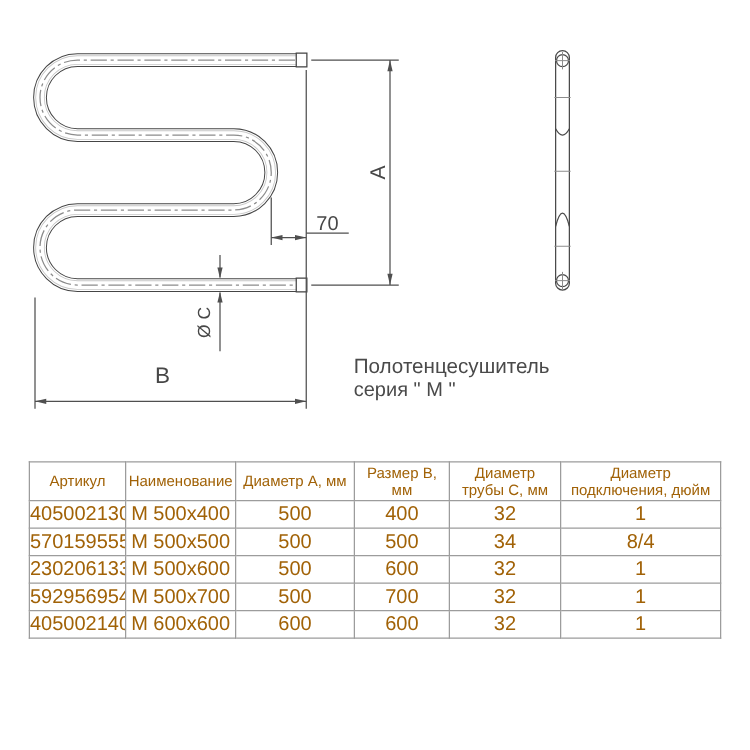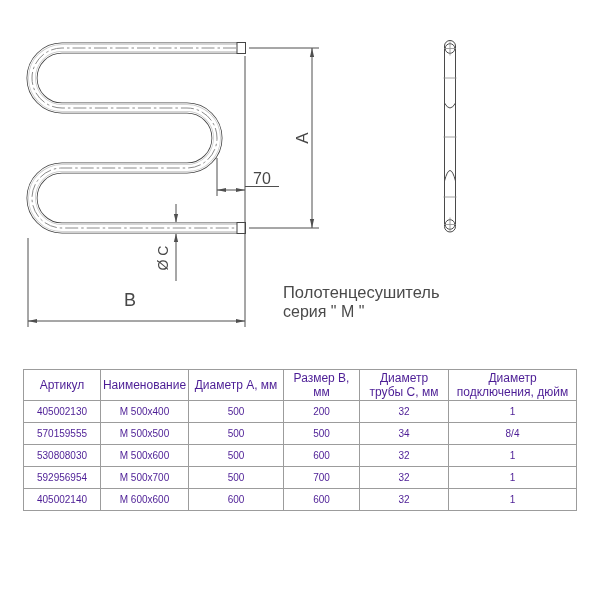--- a/index.html
+++ b/index.html
@@ -4,28 +4,28 @@
 <style>
   html,body { margin:0; padding:0; background:#ffffff; }
   .page {
     position:relative; width:600px; height:600px; background:#ffffff;
     font-family:"Liberation Sans", sans-serif; overflow:hidden;
   }
   .drawing-svg { position:absolute; left:0; top:0; }
   .spec-table {
     position:absolute; left:23px; top:369px; width:553px;
     border-collapse:collapse; table-layout:fixed;
-    color:#4c1d95;
+    color:#a16207;
   }
   .spec-table th, .spec-table td {
     border:1px solid #9c9c9c; text-align:center; vertical-align:middle;
     padding:0; font-weight:normal; overflow:hidden;
   }
   .spec-table th { font-size:12px; line-height:1.2; height:30px; white-space:pre-line; }
-  .spec-table td { font-size:10px; height:21px; }
+  .spec-table td { font-size:16px; height:21px; }
   .dim-text { fill:#474747; }
   .title-text { fill:#4a4a4a; }
 </style>
 </head>
 <body>
 
 <div class="page">
 
   <svg class="drawing-svg" width="600" height="366" viewBox="0 0 600 366">
 
@@ -112,34 +112,34 @@
 трубы С, мм</th>
         <th>Диаметр
 подключения, дюйм</th>
       </tr>
     </thead>
     <tbody>
       <tr>
         <td>405002130</td>
         <td>М 500х400</td>
         <td>500</td>
-        <td>200</td>
+        <td>400</td>
         <td>32</td>
         <td>1</td>
       </tr>
       <tr>
         <td>570159555</td>
         <td>М 500х500</td>
         <td>500</td>
         <td>500</td>
         <td>34</td>
         <td>8/4</td>
       </tr>
       <tr>
-        <td>530808030</td>
+        <td>230206133</td>
         <td>М 500х600</td>
         <td>500</td>
         <td>600</td>
         <td>32</td>
         <td>1</td>
       </tr>
       <tr>
         <td>592956954</td>
         <td>М 500х700</td>
         <td>500</td>

